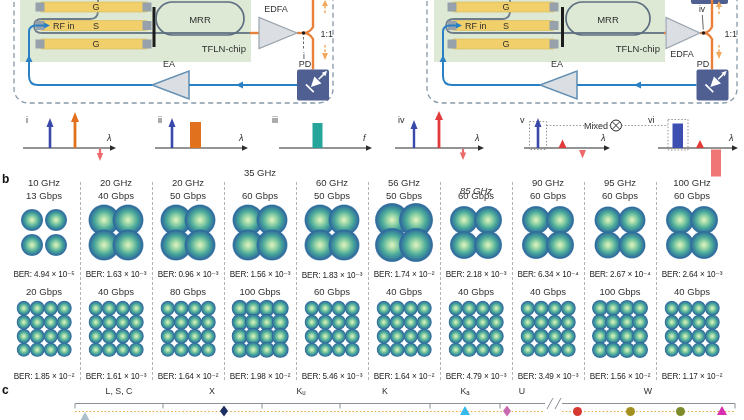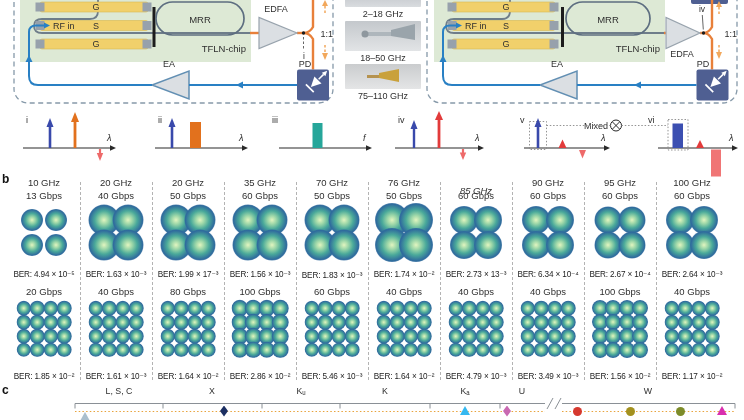--- a/index.html
+++ b/index.html
@@ -90,39 +90,20 @@
     <g stroke="#2980c4" stroke-width="2" fill="none">
       <path d="M297,85 L189,85"></path>
       <path d="M152,85 L38,85 Q29,85 29,76 L29,32 Q29,25.5 36,25.5 L44,25.5"></path>
     </g>
     <polygon points="243,81.5 243,88.5 236,85" fill="#2980c4"></polygon>
     <polygon points="25.5,62 32.5,62 29,55" fill="#2980c4"></polygon>
     <polygon points="44,22.5 44,28.5 50,25.5" fill="#2980c4"></polygon>
     <text x="53" y="29" font-size="9" fill="#1c2e4a">RF in</text>
   </svg>
 
-  <div id="photos">
-    <div class="photo" style="top:-12px;height:19px;background:linear-gradient(#b9bdc2,#d9dcdf);"></div>
-    <div class="pholab" style="top:8.5px;">2–18 GHz</div>
-    <div class="photo" style="top:21px;height:30px;background:linear-gradient(#c4c8cc,#e2e4e6);">
-      <svg width="76" height="30" viewBox="0 0 76 30">
-        <rect x="20" y="11" width="26" height="4" fill="#aeb6bc"></rect>
-          <circle cx="20" cy="13" r="3.5" fill="#8e979e"></circle>
-        <polygon points="46,9 70,3 70,19 46,15" fill="#9aa4ab"></polygon>
-      </svg>
-    </div>
-    <div class="pholab" style="top:52.5px;">18–50 GHz</div>
-    <div class="photo" style="top:64px;height:25px;background:linear-gradient(#caccce,#e4e5e6);">
-      <svg width="76" height="25" viewBox="0 0 76 25">
-        <rect x="22" y="11" width="12" height="3" fill="#b5924f"></rect>
-        <polygon points="34,9 54,5 54,18 34,14" fill="#c9a13b"></polygon>
-      </svg>
-    </div>
-    <div class="pholab" style="top:90.5px;">75–110 GHz</div>
-  </div>
 
   <svg style="left:410px;top:0" width="334" height="110" viewBox="410 0 334 110">
     <rect x="427" y="-20" width="310" height="123" rx="14" fill="none" stroke="#8699a9" stroke-width="1.3" stroke-dasharray="5 3.5"></rect>
     <rect x="434" y="-6" width="231" height="68" fill="#dde9d5"></rect>
     <path d="M510,-6 L510,11 Q510,19 502,19 L454,19 Q446,19 446,26 Q446,33 454,33 L664,33" fill="none" stroke="#6e7d8a" stroke-width="1.8"></path>
     <g>
       <rect x="452" y="2" width="103" height="10" rx="2" fill="#f1d06b" stroke="#d8b951" stroke-width="0.6"></rect>
       <rect x="452" y="20.5" width="103" height="10" rx="2" fill="#f1d06b" stroke="#d8b951" stroke-width="0.6"></rect>
       <rect x="452" y="39" width="103" height="10" rx="2" fill="#f1d06b" stroke="#d8b951" stroke-width="0.6"></rect>
       <rect x="447.5" y="2.5" width="9" height="9" fill="#97a1ac"></rect>
@@ -318,21 +299,21 @@
       </div>
       <div class="col" style="left: 152px;">
         <div class="freq" style="top: 177px;">20 GHz</div>
         <div class="rate" style="top: 190px;">50 Gbps</div>
         <div class="const" style="top: 205px;">
           <div class="blob" style="width: 31px; height: 31px; left: 28%; top: 28%;"></div>
           <div class="blob" style="width: 31px; height: 31px; left: 72%; top: 28%;"></div>
           <div class="blob" style="width: 31px; height: 31px; left: 28%; top: 72%;"></div>
           <div class="blob" style="width: 31px; height: 31px; left: 72%; top: 72%;"></div>
         </div>
-        <div class="ber" style="top: 269px;">BER: 1.99 × 17⁻³</div>
+        <div class="ber" style="top: 269px;">BER: 0.96 × 10⁻³</div>
         <div class="rate" style="top: 286px;">80 Gbps</div>
         <div class="const" style="top: 301px; height: 56px;">
           <div class="blob" style="width: 14.5px; height: 14.5px; left: 13%; top: 13%;"></div>
           <div class="blob" style="width: 14.5px; height: 14.5px; left: 37.5%; top: 13%;"></div>
           <div class="blob" style="width: 14.5px; height: 14.5px; left: 62.5%; top: 13%;"></div>
           <div class="blob" style="width: 14.5px; height: 14.5px; left: 87%; top: 13%;"></div>
           <div class="blob" style="width: 14.5px; height: 14.5px; left: 13%; top: 37.5%;"></div>
           <div class="blob" style="width: 14.5px; height: 14.5px; left: 37.5%; top: 37.5%;"></div>
           <div class="blob" style="width: 14.5px; height: 14.5px; left: 62.5%; top: 37.5%;"></div>
           <div class="blob" style="width: 14.5px; height: 14.5px; left: 87%; top: 37.5%;"></div>
@@ -341,21 +322,21 @@
           <div class="blob" style="width: 14.5px; height: 14.5px; left: 62.5%; top: 62.5%;"></div>
           <div class="blob" style="width: 14.5px; height: 14.5px; left: 87%; top: 62.5%;"></div>
           <div class="blob" style="width: 14.5px; height: 14.5px; left: 13%; top: 87%;"></div>
           <div class="blob" style="width: 14.5px; height: 14.5px; left: 37.5%; top: 87%;"></div>
           <div class="blob" style="width: 14.5px; height: 14.5px; left: 62.5%; top: 87%;"></div>
           <div class="blob" style="width: 14.5px; height: 14.5px; left: 87%; top: 87%;"></div>
         </div>
         <div class="ber" style="top: 371px;">BER: 1.64 × 10⁻²</div>
       </div>
       <div class="col" style="left: 224px;">
-        <div class="freq" style="top: 177px;">35 GHz</div>
+        <div class="freq" style="top: 167px;">35 GHz</div>
         <div class="rate" style="top: 190px;">60 Gbps</div>
         <div class="const" style="top: 205px;">
           <div class="blob" style="width: 31px; height: 31px; left: 28%; top: 28%;"></div>
           <div class="blob" style="width: 31px; height: 31px; left: 72%; top: 28%;"></div>
           <div class="blob" style="width: 31px; height: 31px; left: 28%; top: 72%;"></div>
           <div class="blob" style="width: 31px; height: 31px; left: 72%; top: 72%;"></div>
         </div>
         <div class="ber" style="top: 269px;">BER: 1.56 × 10⁻³</div>
         <div class="rate" style="top: 286px;">100 Gbps</div>
         <div class="const" style="top: 301px; height: 56px;">
@@ -369,24 +350,24 @@
           <div class="blob" style="width: 16.5px; height: 16.5px; left: 87%; top: 37.5%;"></div>
           <div class="blob" style="width: 16.5px; height: 16.5px; left: 13%; top: 62.5%;"></div>
           <div class="blob" style="width: 16.5px; height: 16.5px; left: 37.5%; top: 62.5%;"></div>
           <div class="blob" style="width: 16.5px; height: 16.5px; left: 62.5%; top: 62.5%;"></div>
           <div class="blob" style="width: 16.5px; height: 16.5px; left: 87%; top: 62.5%;"></div>
           <div class="blob" style="width: 16.5px; height: 16.5px; left: 13%; top: 87%;"></div>
           <div class="blob" style="width: 16.5px; height: 16.5px; left: 37.5%; top: 87%;"></div>
           <div class="blob" style="width: 16.5px; height: 16.5px; left: 62.5%; top: 87%;"></div>
           <div class="blob" style="width: 16.5px; height: 16.5px; left: 87%; top: 87%;"></div>
         </div>
-        <div class="ber" style="top: 371px;">BER: 2.86 × 10⁻²</div>
+        <div class="ber" style="top: 371px;">BER: 1.98 × 10⁻²</div>
       </div>
       <div class="col" style="left: 296px;">
-        <div class="freq" style="top: 177px;">70 GHz</div>
+        <div class="freq" style="top: 177px;">60 GHz</div>
         <div class="rate" style="top: 190px;">50 Gbps</div>
         <div class="const" style="top: 205px;">
           <div class="blob" style="width: 31px; height: 31px; left: 28%; top: 28%;"></div>
           <div class="blob" style="width: 31px; height: 31px; left: 72%; top: 28%;"></div>
           <div class="blob" style="width: 31px; height: 31px; left: 28%; top: 72%;"></div>
           <div class="blob" style="width: 31px; height: 31px; left: 72%; top: 72%;"></div>
         </div>
         <div class="ber" style="top: 270px;">BER: 1.83 × 10⁻³</div>
         <div class="rate" style="top: 286px;">60 Gbps</div>
         <div class="const" style="top: 301px; height: 56px;">
@@ -403,21 +384,21 @@
           <div class="blob" style="width: 14.5px; height: 14.5px; left: 62.5%; top: 62.5%;"></div>
           <div class="blob" style="width: 14.5px; height: 14.5px; left: 87%; top: 62.5%;"></div>
           <div class="blob" style="width: 14.5px; height: 14.5px; left: 13%; top: 87%;"></div>
           <div class="blob" style="width: 14.5px; height: 14.5px; left: 37.5%; top: 87%;"></div>
           <div class="blob" style="width: 14.5px; height: 14.5px; left: 62.5%; top: 87%;"></div>
           <div class="blob" style="width: 14.5px; height: 14.5px; left: 87%; top: 87%;"></div>
         </div>
         <div class="ber" style="top: 371px;">BER: 5.46 × 10⁻³</div>
       </div>
       <div class="col" style="left: 368px;">
-        <div class="freq" style="top: 177px;">76 GHz</div>
+        <div class="freq" style="top: 177px;">56 GHz</div>
         <div class="rate" style="top: 190px;">50 Gbps</div>
         <div class="const" style="top: 205px;">
           <div class="blob" style="width: 34px; height: 34px; left: 28%; top: 28%;"></div>
           <div class="blob" style="width: 34px; height: 34px; left: 72%; top: 28%;"></div>
           <div class="blob" style="width: 34px; height: 34px; left: 28%; top: 72%;"></div>
           <div class="blob" style="width: 34px; height: 34px; left: 72%; top: 72%;"></div>
         </div>
         <div class="ber" style="top: 269px;">BER: 1.74 × 10⁻²</div>
         <div class="rate" style="top: 286px;">40 Gbps</div>
         <div class="const" style="top: 301px; height: 56px;">
@@ -442,21 +423,21 @@
       </div>
       <div class="col" style="left: 440px;">
         <div class="freq" style="top: 185px; font-style: italic;">85 GHz</div>
         <div class="rate" style="top: 190px;">60 Gbps</div>
         <div class="const" style="top: 205px;">
           <div class="blob" style="width: 28px; height: 28px; left: 28%; top: 28%;"></div>
           <div class="blob" style="width: 28px; height: 28px; left: 72%; top: 28%;"></div>
           <div class="blob" style="width: 28px; height: 28px; left: 28%; top: 72%;"></div>
           <div class="blob" style="width: 28px; height: 28px; left: 72%; top: 72%;"></div>
         </div>
-        <div class="ber" style="top: 269px;">BER: 2.73 × 13⁻³</div>
+        <div class="ber" style="top: 269px;">BER: 2.18 × 10⁻³</div>
         <div class="rate" style="top: 286px;">40 Gbps</div>
         <div class="const" style="top: 301px; height: 56px;">
           <div class="blob" style="width: 14.5px; height: 14.5px; left: 13%; top: 13%;"></div>
           <div class="blob" style="width: 14.5px; height: 14.5px; left: 37.5%; top: 13%;"></div>
           <div class="blob" style="width: 14.5px; height: 14.5px; left: 62.5%; top: 13%;"></div>
           <div class="blob" style="width: 14.5px; height: 14.5px; left: 87%; top: 13%;"></div>
           <div class="blob" style="width: 14.5px; height: 14.5px; left: 13%; top: 37.5%;"></div>
           <div class="blob" style="width: 14.5px; height: 14.5px; left: 37.5%; top: 37.5%;"></div>
           <div class="blob" style="width: 14.5px; height: 14.5px; left: 62.5%; top: 37.5%;"></div>
           <div class="blob" style="width: 14.5px; height: 14.5px; left: 87%; top: 37.5%;"></div>

